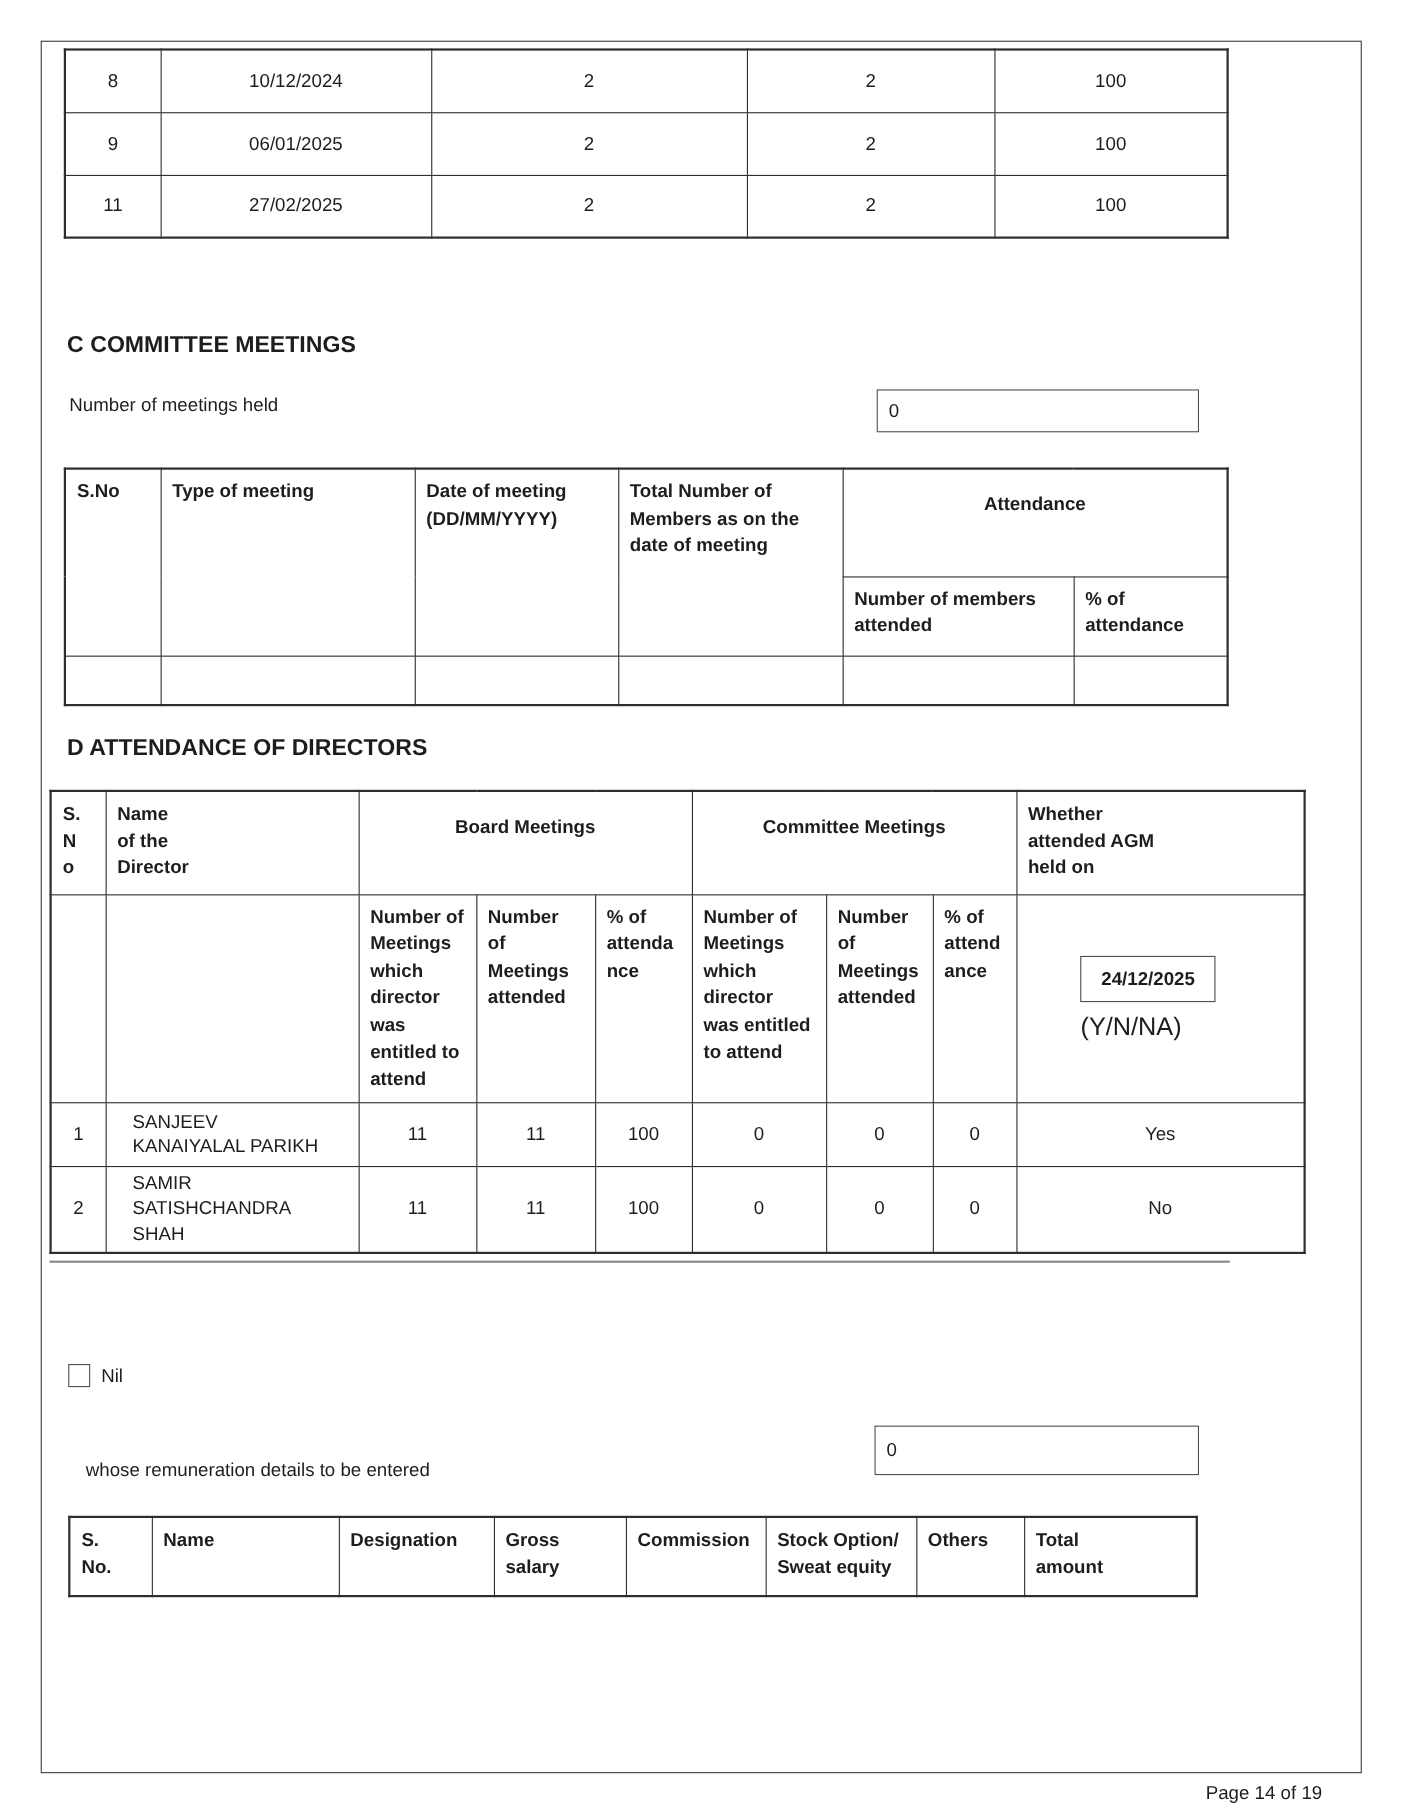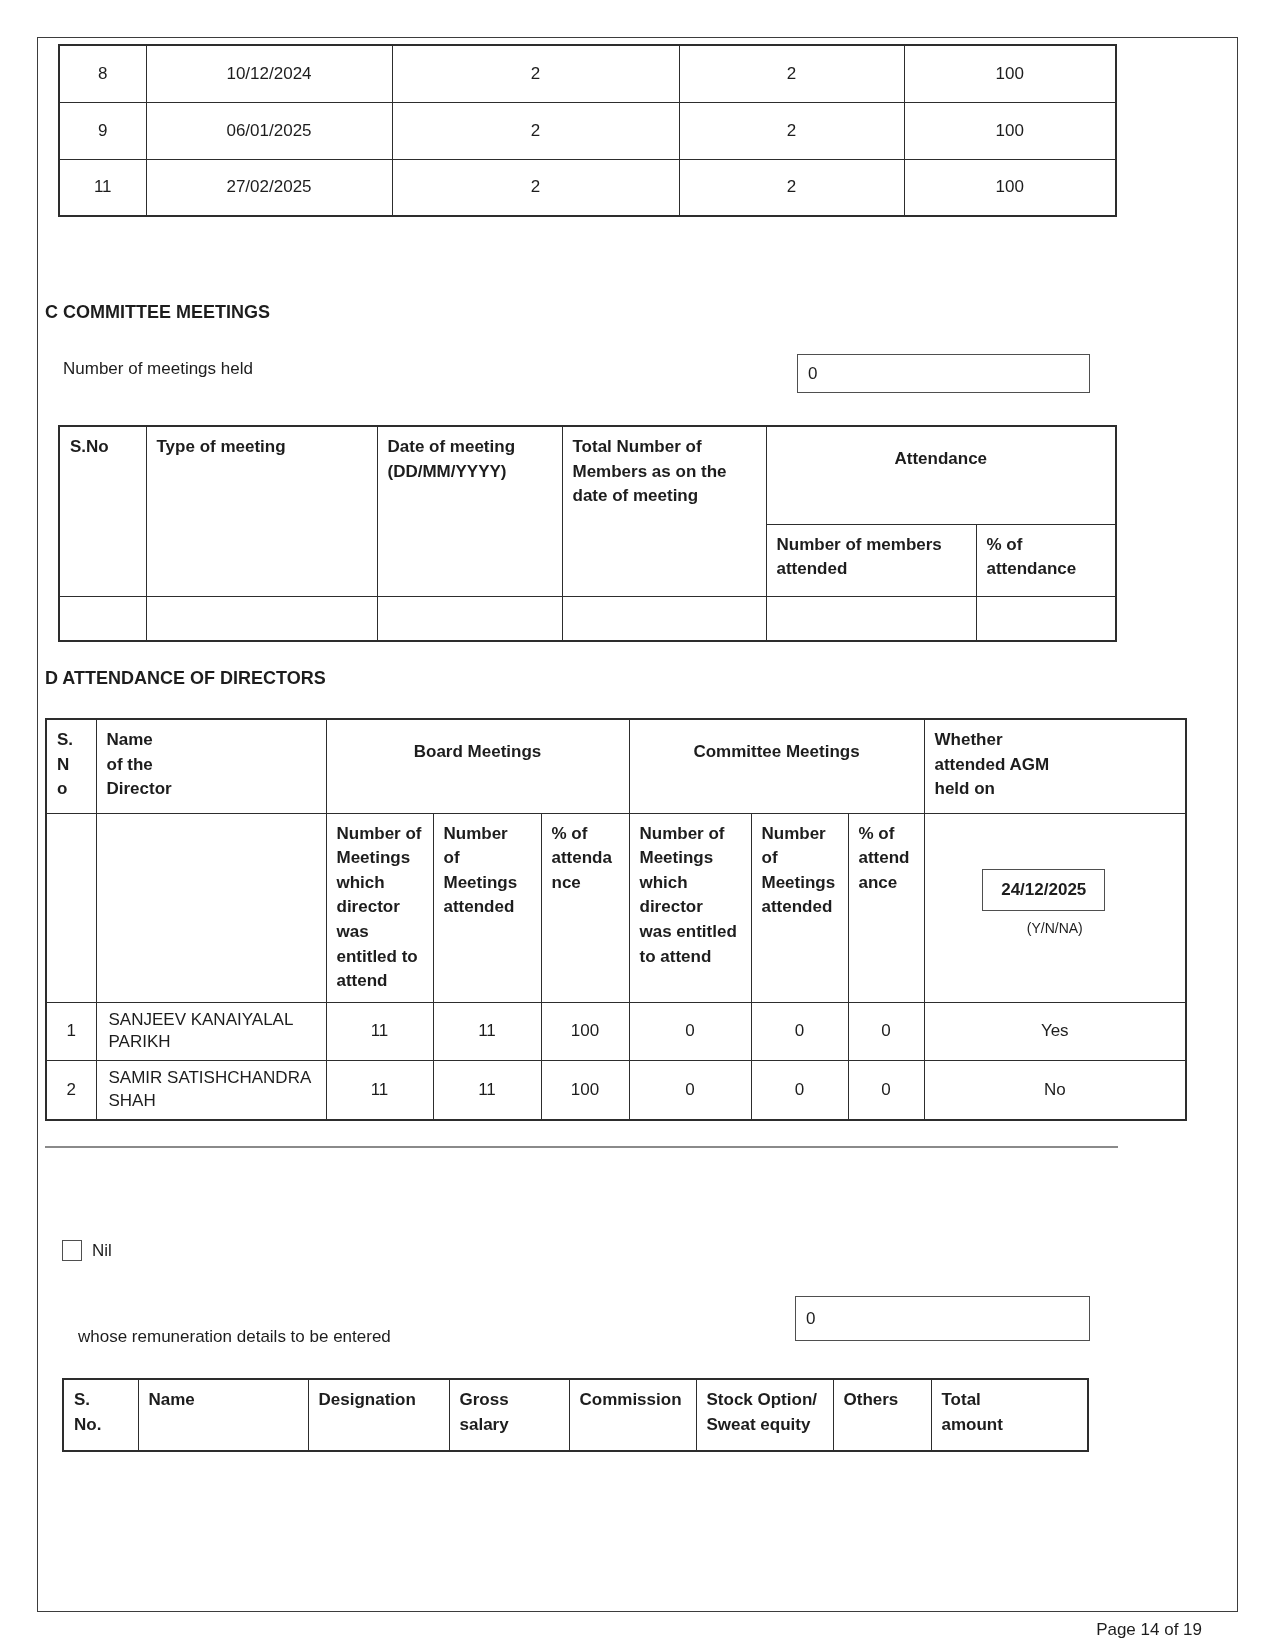--- a/index.html
+++ b/index.html
@@ -15,34 +15,34 @@
     position:absolute; border-collapse:collapse; table-layout:fixed;
     border:2px solid #2d2d2d; background:#ffffff;
   }
   table.tbl td {
     border:1.5px solid #2d2d2d; box-sizing:border-box;
     font-size:17px; color:#1d1d1d; overflow:hidden;
   }
   td.hd { font-weight:700; vertical-align:top; text-align:left; padding:8px 10px; line-height:1.45; }
   td.hdc { font-weight:700; vertical-align:top; text-align:center; padding:20px 6px; line-height:1.45; }
   td.c  { text-align:center; vertical-align:middle; padding:4px 6px; }
-  td.l  { text-align:left; vertical-align:middle; padding:4px 12px; line-height:1.35; }
+  td.l  { text-align:left; vertical-align:middle; padding:4px 24px; line-height:1.35; }
   .pre { white-space:pre-line; }
-  .h1x { position:absolute; font-size:18px; font-weight:700; white-space:nowrap; }
+  .h1x { position:absolute; font-size:21px; font-weight:700; white-space:nowrap;margin-left:16px; }
   .txt { position:absolute; font-size:17px; white-space:nowrap; }
   .inputbox {
     position:absolute; border:1.5px solid #4f4f4f; box-sizing:border-box;
     font-size:17px; padding-left:10px; background:#ffffff; display:flex; align-items:center;
   }
   .datewrap { width:145px; margin:54px auto 0 auto; }
   .datebox {
     border:1.5px solid #4f4f4f; box-sizing:border-box; width:123px; height:42px;
     font-size:17px; font-weight:700; display:flex; align-items:center; justify-content:center;
   }
-  .datenote { margin-top:9px; font-size:14px; font-weight:400; text-align:center; }
+  .datenote { margin-top:9px; font-size:23px; font-weight:400; text-align:left; }
   .checkbox {
     position:absolute; width:20px; height:21px; border:1.5px solid #4f4f4f;
     box-sizing:border-box; background:#ffffff;
   }
   .divider { position:absolute; height:2px; background:#8a8a8a; }
   .footer { position:absolute; font-size:17px; white-space:nowrap; }
 </style>
 </head>
 <body>
 

